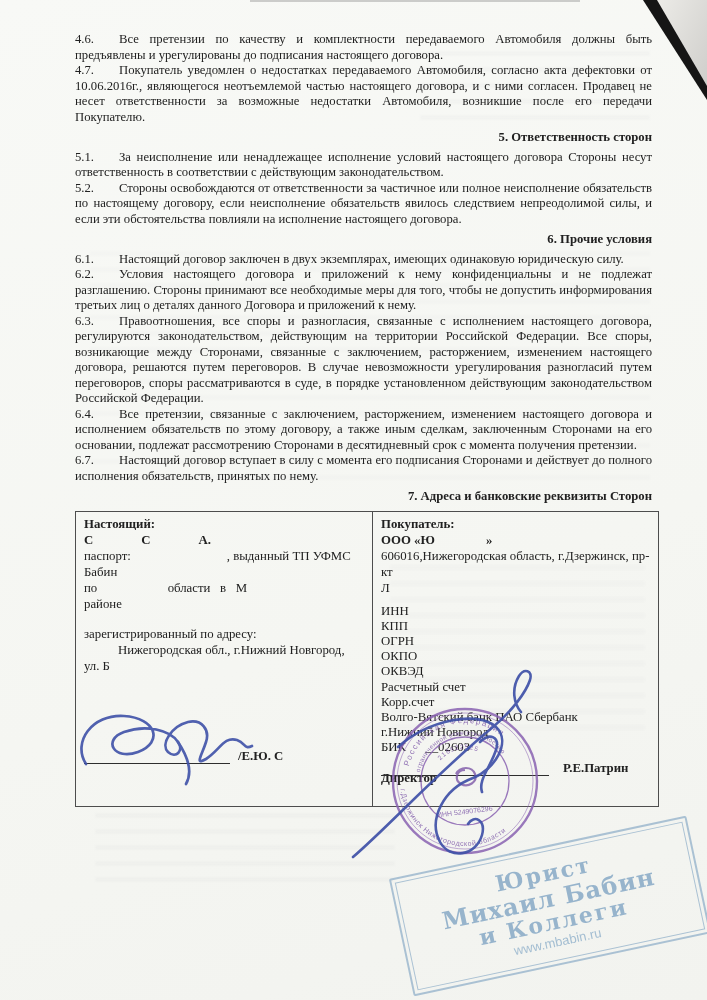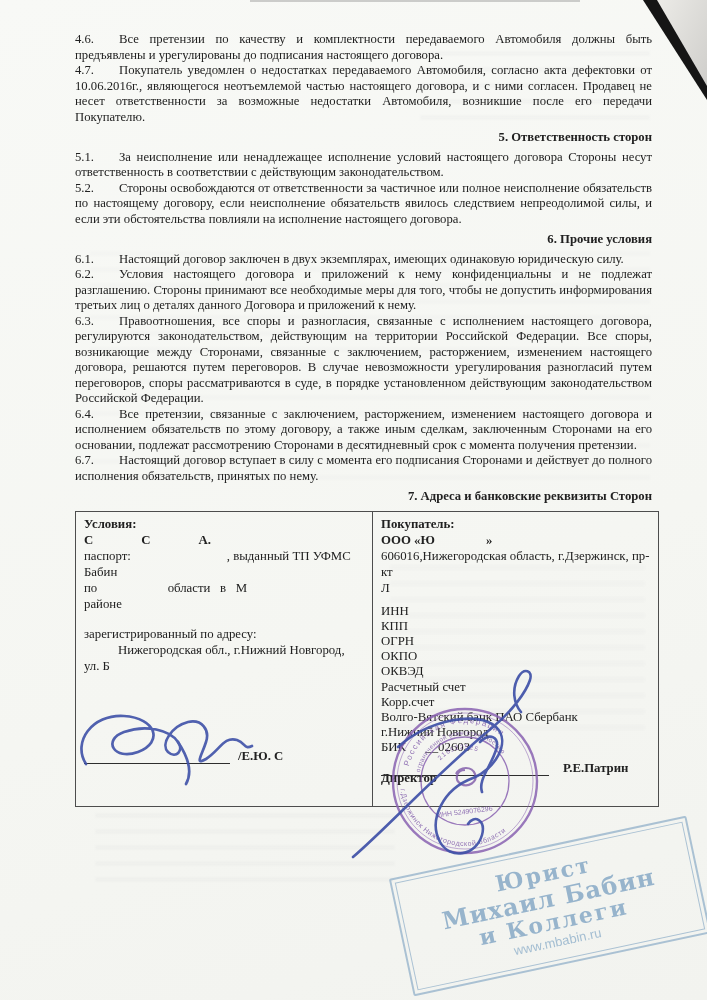--- a/index.html
+++ b/index.html
@@ -76,21 +76,21 @@
     <p class="clause"><span class="num">6.3.</span><span>Правоотношения, все споры и разногласия, связанные с исполнением настоящего договора, регулируются законодательством, действующим на территории Российской Федерации. Все споры, возникающие между Сторонами, связанные с заключением, расторжением, изменением настоящего договора, решаются путем переговоров. В случае невозможности урегулирования разногласий путем переговоров, споры рассматриваются в суде, в порядке установленном действующим законодательством Российской Федерации.</span></p>
     <p class="clause"><span class="num">6.4.</span><span>Все претензии, связанные с заключением, расторжением, изменением настоящего договора и исполнением обязательств по этому договору, а также иным сделкам, заключенным Сторонами на его основании, подлежат рассмотрению Сторонами в десятидневный срок с момента получения претензии.</span></p>
     <p class="clause"><span class="num">6.7.</span><span>Настоящий договор вступает в силу с момента его подписания Сторонами и действует до полного исполнения обязательств, принятых по нему.</span></p>
 
     <div class="sec-title">7. Адреса и банковские реквизиты Сторон</div>
   </div>
 
   <div class="req-table">
 
     <div class="cell cell-left">
-      <div class="ln b">Условия:</div>
+      <div class="ln b">Настоящий:</div>
       <div class="ln b pre">С               С               А.</div>
       <div class="ln pre">паспорт:                              , выданный ТП УФМС Бабин</div>
       <div class="ln pre">по                      области   в   М                            районе</div>
       <div class="gap14"></div>
       <div class="ln">зарегистрированный по адресу:</div>
       <div class="ln indent">Нижегородская обл., г.Нижний Новгород,</div>
       <div class="ln">ул. Б</div>
 
       <svg class="ink-svg" style="left:-2px;top:180px;z-index:4" width="210" height="100" viewBox="0 0 210 100">
         <g fill="none" stroke="#3f51a8" stroke-width="2.7" stroke-linecap="round" opacity="0.9">

